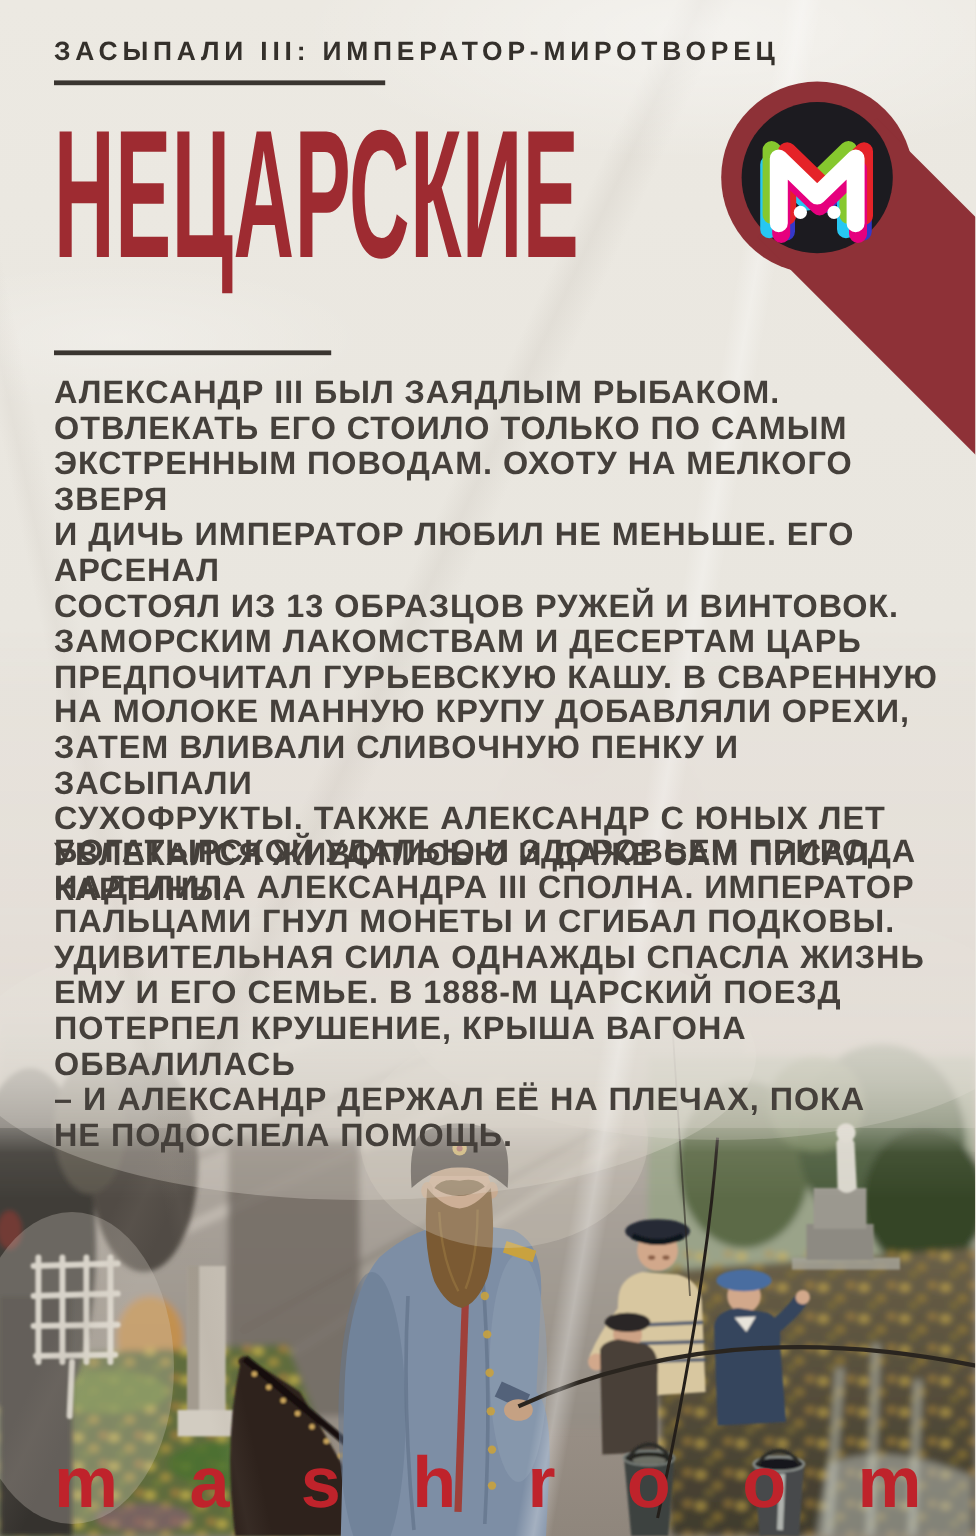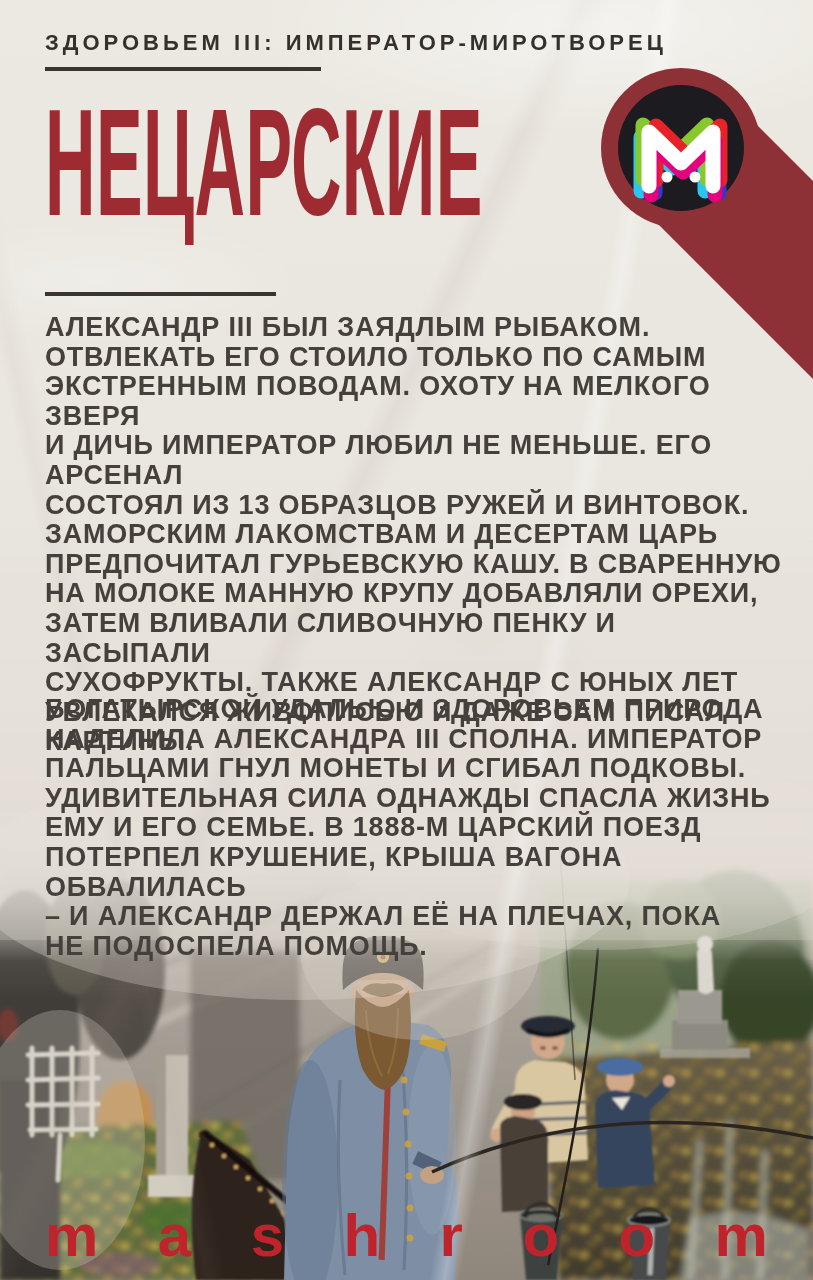--- a/index.html
+++ b/index.html
@@ -229,21 +229,21 @@
 
     <ellipse cx="300" cy="360" rx="330" ry="120" fill="#e9e2d8" opacity=".3"></ellipse>
     <ellipse cx="600" cy="330" rx="260" ry="100" fill="#e5ddd2" opacity=".25"></ellipse>
     <rect x="0" y="300" width="813" height="120" fill="#ddd3c9" opacity=".25"></rect>
     <ellipse cx="60" cy="620" rx="85" ry="130" fill="#cfc9bf" opacity=".3"></ellipse>
     <ellipse cx="420" cy="430" rx="120" ry="90" fill="#d8cfc4" opacity=".3"></ellipse>
   </svg>
 
   <div class="wrinkles"></div>
 
-  <div class="kicker">ЗДОРОВЬЕМ III: ИМПЕРАТОР-МИРОТВОРЕЦ</div>
+  <div class="kicker">ЗАСЫПАЛИ III: ИМПЕРАТОР-МИРОТВОРЕЦ</div>
   <div class="rule rule1"></div>
   <div class="title1"><span>НЕЦАРСКИЕ</span></div>
   <div class="rule rule2"></div>
 
   <div class="body-text p1">АЛЕКСАНДР III БЫЛ ЗАЯДЛЫМ РЫБАКОМ.
 ОТВЛЕКАТЬ ЕГО СТОИЛО ТОЛЬКО ПО САМЫМ
 ЭКСТРЕННЫМ ПОВОДАМ. ОХОТУ НА МЕЛКОГО ЗВЕРЯ
 И ДИЧЬ ИМПЕРАТОР ЛЮБИЛ НЕ МЕНЬШЕ. ЕГО АРСЕНАЛ
 СОСТОЯЛ ИЗ 13 ОБРАЗЦОВ РУЖЕЙ И ВИНТОВОК.
 ЗАМОРСКИМ ЛАКОМСТВАМ И ДЕСЕРТАМ ЦАРЬ

